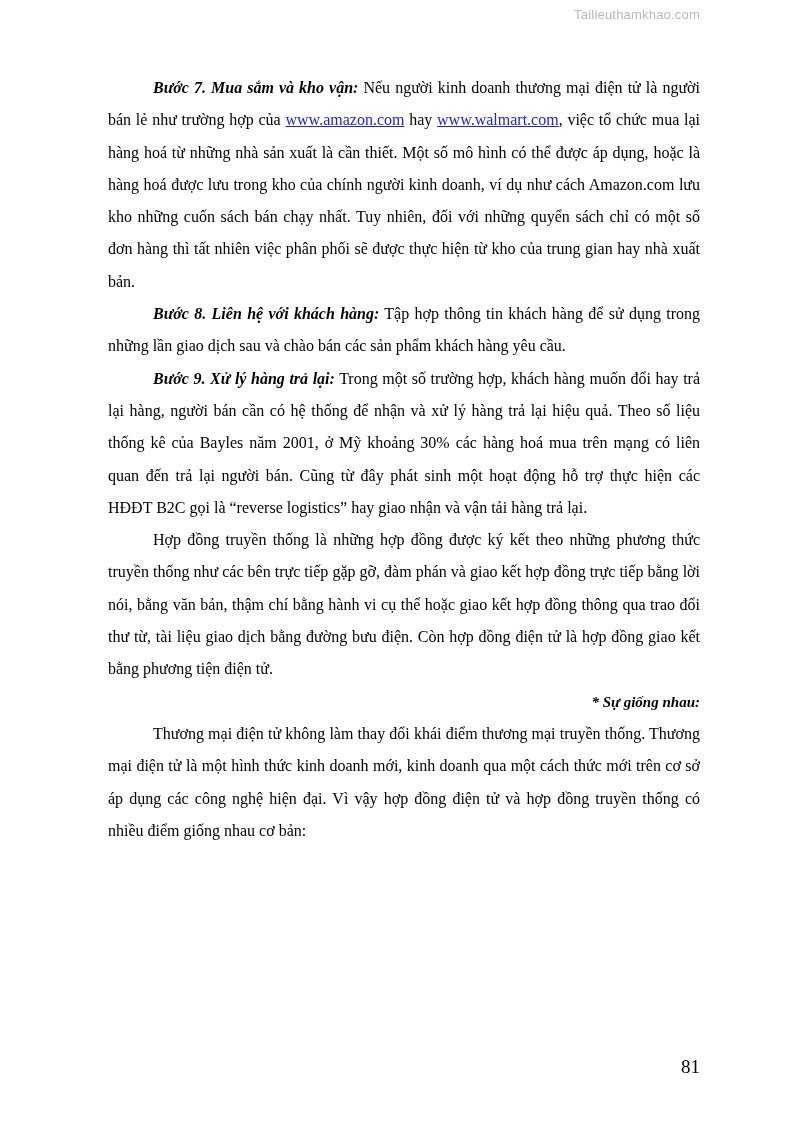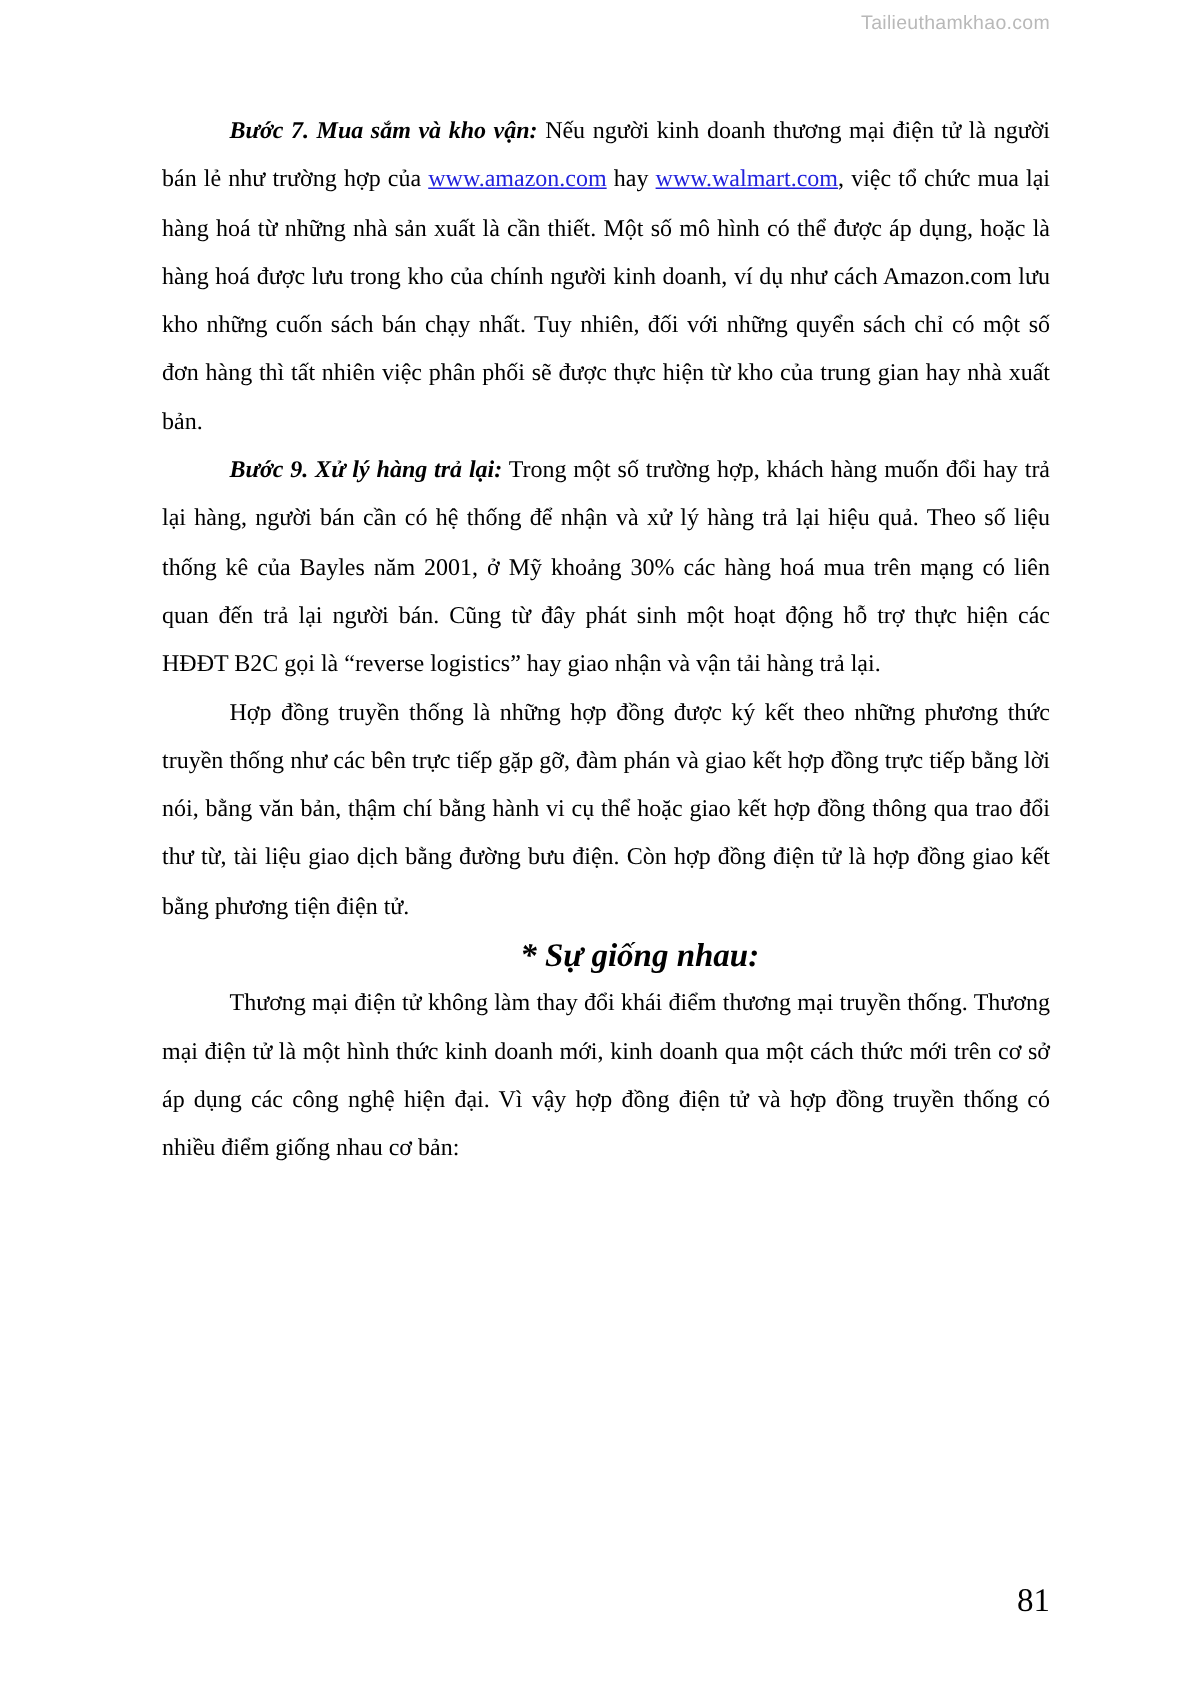--- a/index.html
+++ b/index.html
@@ -44,58 +44,61 @@
   p.heading {
     margin: 0;
     font-size: 19.5px;
     line-height: 32.3px;
     font-weight: bold;
     text-align: left;
     text-indent: 0;
   }
   p.subheading {
     margin: 0;
-    font-size: 22px;
+    font-size: 15px;
     line-height: 32.3px;
     font-weight: bold;
     font-style: italic;
-    text-align: center;
+    text-align: right;
     text-indent: 45px;
   }
   .run-bold-italic {
     font-weight: bold;
     font-style: italic;
   }
   a.doclink {
     color: #2222dd;
     text-decoration: underline;
   }
   .pagenum {
     position: absolute;
     left: 0;
     top: 1055px;
     width: 700px;
     text-align: right;
-    font-size: 22px;
+    font-size: 19px;
     line-height: 24px;
   }
 </style>
 </head>
 <body>
 
 <div class="page">
 
   <div class="watermark">Tailieuthamkhao.com</div>
 
   <div class="content">
 
     <p class="para">
       <span class="run-bold-italic">Bước 7. Mua sắm và kho vận:</span><span> Nếu người kinh doanh thương mại điện tử là người bán lẻ như trường hợp của </span><a class="doclink" href="#">www.amazon.com</a><span> hay </span><a class="doclink" href="#">www.walmart.com</a><span>, việc tổ chức mua lại hàng hoá từ những nhà sản xuất là cần thiết. Một số mô hình có thể được áp dụng, hoặc là hàng hoá được lưu trong kho của chính người kinh doanh, ví dụ như cách Amazon.com lưu kho những cuốn sách bán chạy nhất. Tuy nhiên, đối với những quyển sách chỉ có một số đơn hàng thì tất nhiên việc phân phối sẽ được thực hiện từ kho của trung gian hay nhà xuất bản.</span>
     </p>
 
+    <p class="para">
+      <span class="run-bold-italic">Bước 8. Liên hệ với khách hàng:</span><span> Tập hợp thông tin khách hàng để sử dụng trong những lần giao dịch sau và chào bán các sản phẩm khách hàng yêu cầu.</span>
+    </p>
 
     <p class="para">
       <span class="run-bold-italic">Bước 9. Xử lý hàng trả lại:</span><span> Trong một số trường hợp, khách hàng muốn đổi hay trả lại hàng, người bán cần có hệ thống để nhận và xử lý hàng trả lại hiệu quả. Theo số liệu thống kê của Bayles năm 2001, ở Mỹ khoảng 30% các hàng hoá mua trên mạng có liên quan đến trả lại người bán. Cũng từ đây phát sinh một hoạt động hỗ trợ thực hiện các HĐĐT B2C gọi là “reverse logistics” hay giao nhận và vận tải hàng trả lại.</span>
     </p>
 
 
     <p class="para">Hợp đồng truyền thống là những hợp đồng được ký kết theo những phương thức truyền thống như các bên trực tiếp gặp gỡ, đàm phán và giao kết hợp đồng trực tiếp bằng lời nói, bằng văn bản, thậm chí bằng hành vi cụ thể hoặc giao kết hợp đồng thông qua trao đổi thư từ, tài liệu giao dịch bằng đường bưu điện. Còn hợp đồng điện tử là hợp đồng giao kết bằng phương tiện điện tử.</p>
 
     <p class="subheading">* Sự giống nhau:</p>
 

